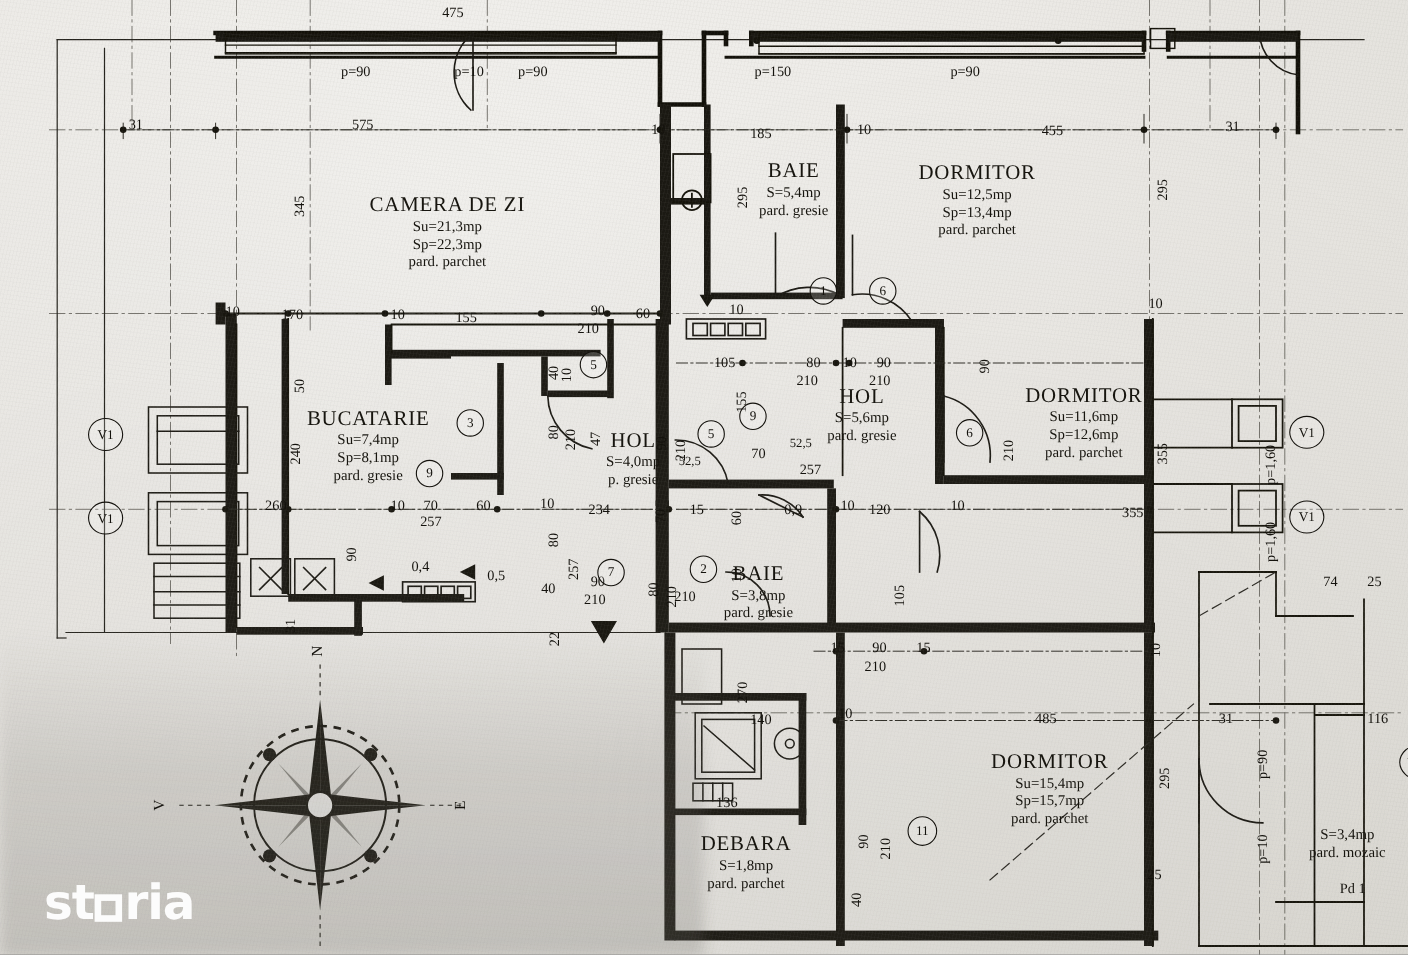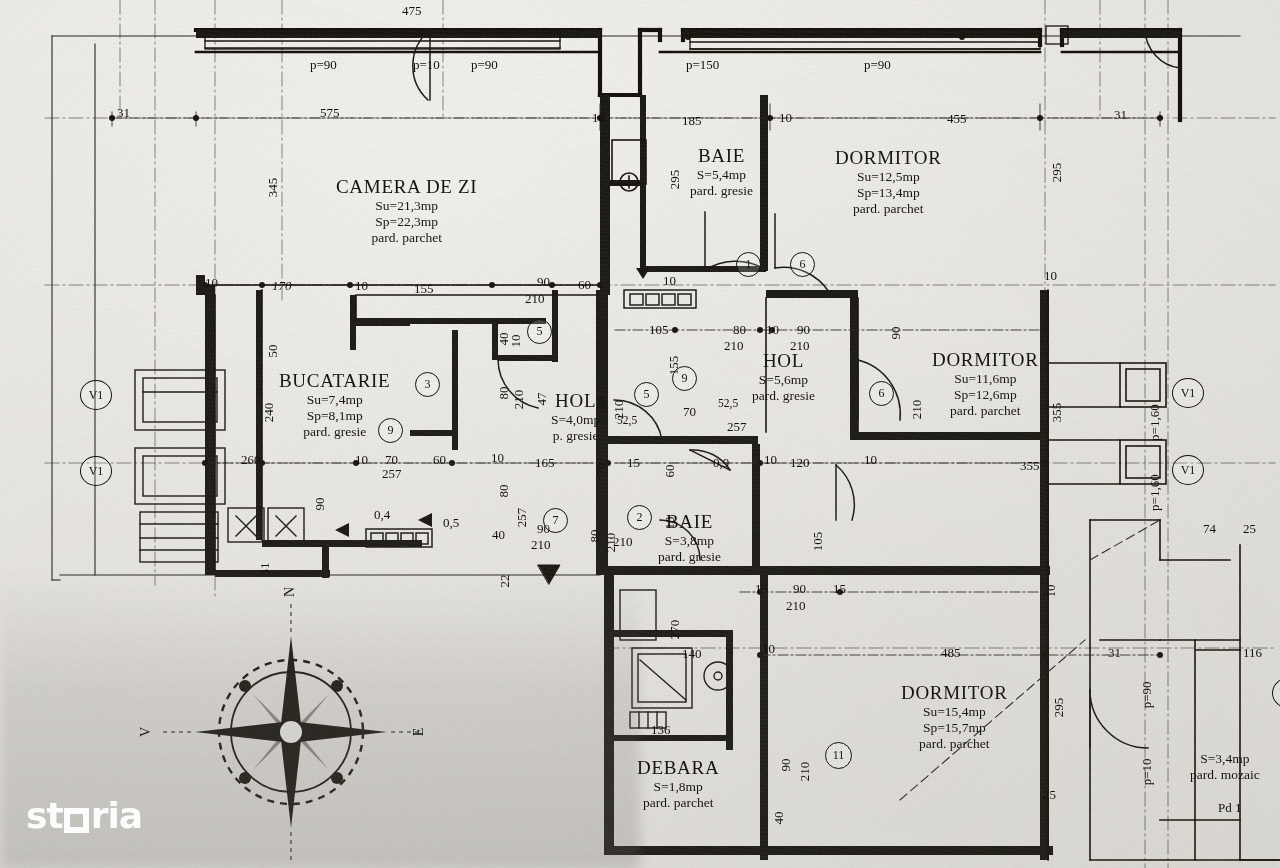--- a/index.html
+++ b/index.html
@@ -25,22 +25,22 @@
   svg{position:absolute;left:0;top:0;}
   .lbl{position:absolute;color:#17150f;line-height:1.18;white-space:nowrap;}
   .room-name{font-size:19px;letter-spacing:.7px;font-family:"Liberation Serif",serif;}
   .room-sub{font-size:13.5px;}
   .dim{position:absolute;font-size:13px;color:#14120d;white-space:nowrap;font-family:"Liberation Serif",serif;}
   .dim.sm{font-size:11.5px;}
   .tag{position:absolute;border:1.6px solid #14120d;border-radius:50%;
        display:flex;align-items:center;justify-content:center;
        font-size:12px;color:#14120d;background:rgba(255,255,255,.18);}
   .center{text-align:center;}
-  #watermark{position:absolute;left:26px;top:795px;font-family:"DejaVu Sans",sans-serif;
-    font-size:36px;font-weight:700;color:#ffffff;letter-spacing:-1px;opacity:.96;
+  #watermark{position:absolute;left:40px;top:795px;font-family:"DejaVu Sans",sans-serif;
+    font-size:44px;font-weight:700;color:#ffffff;letter-spacing:-1px;opacity:.96;
     display:flex;align-items:center;text-align:right;}
   #watermark .sq{display:inline-block;width:25px;height:25px;border:6px solid #fff;
     margin:0 2px 0 1px;box-sizing:border-box;position:relative;top:5px;}
 </style>
 </head>
 <body>
 
 <div id="plan">
 
   <svg width="1280" height="868">
@@ -455,21 +455,21 @@
       <div class="dim" style="left: 292px; top: 105px; margin-left: 28px;">575</div>
       <div class="dim" style="left: 592px; top: 110px;">10</div>
       <div class="dim" style="left: 682px; top: 113px;">185</div>
       <div class="dim" style="left: 779px; top: 110px;">10</div>
       <div class="dim" style="left: 947px; top: 111px;">455</div>
       <div class="dim" style="left: 1114px; top: 107px;">31</div>
       <div class="dim" style="left: 263px; top: 160px; transform: rotate(-90deg) translate(-100%, 0px);">345</div>
       <div class="dim" style="left: 665px; top: 152px; transform: rotate(-90deg) translate(-100%, 0px);">295</div>
       <div class="dim" style="left: 1047px; top: 145px; transform: rotate(-90deg) translate(-100%, 0px);">295</div>
       <div class="dim" style="left: 205px; top: 275px;">10</div>
-      <div class="dim" style="left: 272px; top: 278px; font-style: italic;">170</div>
+      <div class="dim" style="left: 256px; top: 278px;">170</div>
       <div class="dim" style="left: 355px; top: 278px;">10</div>
       <div class="dim" style="left: 414px; top: 281px;">155</div>
       <div class="dim" style="left: 537px; top: 274px;">90</div>
       <div class="dim" style="left: 525px; top: 291px;">210</div>
       <div class="dim" style="left: 578px; top: 277px;">60</div>
       <div class="dim" style="left: 663px; top: 273px;">10</div>
       <div class="dim" style="left: 1044px; top: 268px;">10</div>
       <div class="dim" style="left: 649px; top: 322px;">105</div>
       <div class="dim" style="left: 733px; top: 322px;">80</div>
       <div class="dim" style="left: 724px; top: 338px;">210</div>
@@ -491,21 +491,21 @@
       <div class="dim" style="left: 907px; top: 382px; transform: rotate(-90deg) translate(-100%, 0px);">210</div>
       <div class="dim" style="left: 1047px; top: 385px; transform: rotate(-90deg) translate(-100%, 0px);">355</div>
       <div class="dim sm" style="left: 617px; top: 414px;">52,5</div>
       <div class="dim" style="left: 683px; top: 404px;">70</div>
       <div class="dim sm" style="left: 718px; top: 397px;">52,5</div>
       <div class="dim" style="left: 727px; top: 419px;">257</div>
       <div class="dim" style="left: 355px; top: 452px;">10</div>
       <div class="dim" style="left: 385px; top: 452px;">70</div>
       <div class="dim" style="left: 433px; top: 452px;">60</div>
       <div class="dim" style="left: 491px; top: 450px;">10</div>
-      <div class="dim" style="left: 535px; top: 455px;">165</div>
+      <div class="dim" style="left: 535px; top: 455px;">234</div>
       <div class="dim" style="left: 594px; top: 448px; transform: rotate(-90deg) translate(-100%, 0px);">70</div>
       <div class="dim" style="left: 627px; top: 455px;">15</div>
       <div class="dim" style="left: 663px; top: 450px; transform: rotate(-90deg) translate(-100%, 0px);">60</div>
       <div class="dim" style="left: 713px; top: 455px; text-align: center;">0,9</div>
       <div class="dim" style="left: 764px; top: 452px;">10</div>
       <div class="dim" style="left: 790px; top: 455px;">120</div>
       <div class="dim" style="left: 864px; top: 452px;">10</div>
       <div class="dim" style="left: 1020px; top: 458px;">355</div>
       <div class="dim" style="left: 382px; top: 466px;">257</div>
       <div class="dim" style="left: 313px; top: 483px; transform: rotate(-90deg) translate(-100%, 0px);">90</div>

